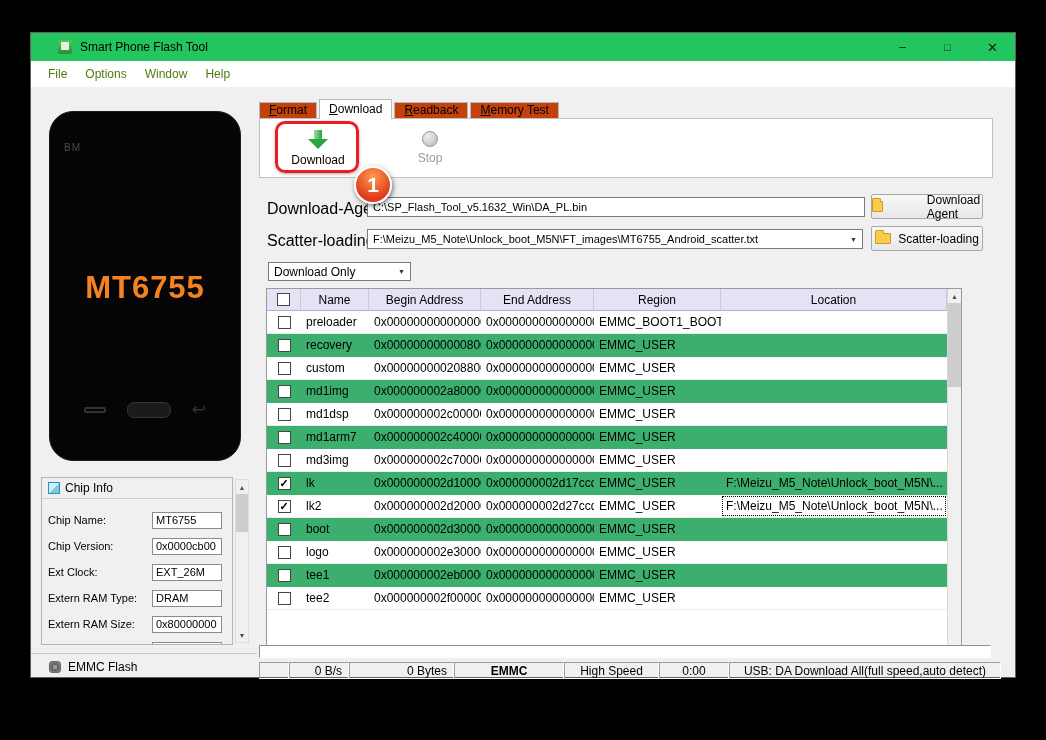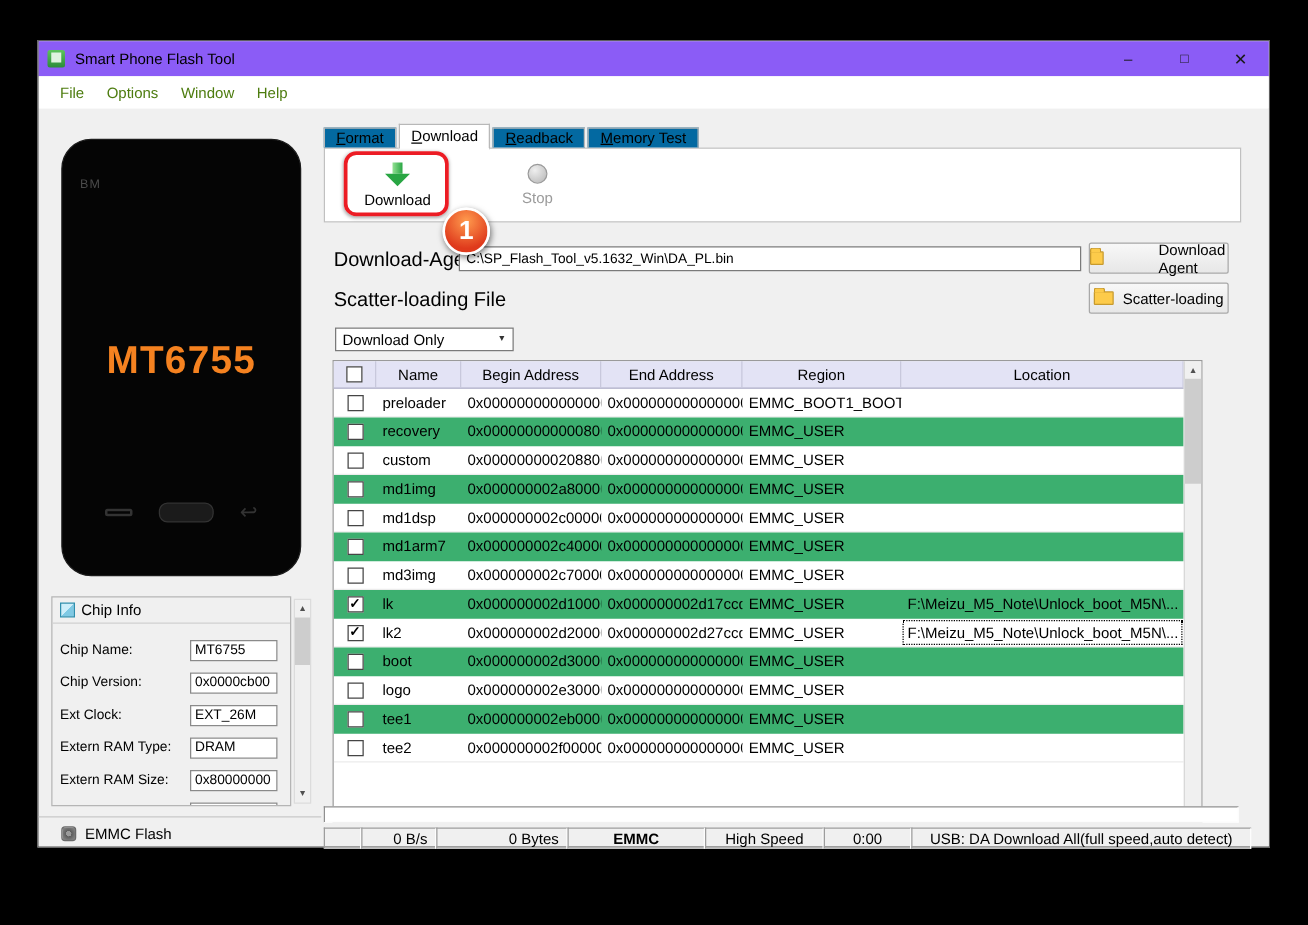--- a/index.html
+++ b/index.html
@@ -2,21 +2,21 @@
 <html style="--row-green: #3CAF6F; --header-bg: #E3E3F5; --highlight-red: #EC1C24; --callout-top: #FF9B4E; --callout-bottom: #DF3A1C; --phone-orange: #F58220; --arrow-green: #29A643; --folder-yellow: #FDCB4A;"><head>
 <meta charset="utf-8">
 <style>
   * { margin:0; padding:0; box-sizing:border-box; }
   body { font-family:"Liberation Sans", sans-serif; }
   .screen { position:relative; width:1046px; height:740px; background:#000; overflow:hidden; }
   .window { position:absolute; left:30px; top:32px; width:986px; height:646px;
             background:#f0f0f0; border:1px solid #5f5f5f; }
 
   
-  .titlebar { height:28px; background:#8b5cf6; display:flex; align-items:center; padding-left:7px; }
+  .titlebar { height:28px; background:#22c55e; display:flex; align-items:center; padding-left:27px; }
   .app-icon { width:14px; height:14px; margin-right:8px; border-radius:2px;
               background:linear-gradient(#5cc45c,#2b8c3a); position:relative; }
   .app-icon::after { content:""; position:absolute; left:3px; top:2px; right:3px; bottom:4px; background:#dff3df; }
   .title { font-size:12px; color:#000; }
   .win-controls { margin-left:auto; display:flex; height:100%; }
   .wc { width:45px; height:100%; display:flex; align-items:center; justify-content:center;
         font-size:12px; color:#1a1a1a; }
   .wc-max { font-size:11px; }
   .wc-close { font-size:13px; }
 
@@ -59,21 +59,21 @@
   .scr-fill { flex:1; }
 
   
   .emmc-bar { position:absolute; left:0; top:566px; width:226px; height:26px; border-top:1px solid #c8c8c8;
               display:flex; align-items:center; gap:7px; padding-left:18px; font-size:12px; }
   .emmc-icon { width:12px; height:12px; border-radius:3px; background:radial-gradient(circle at 50% 50%, #9a9a9a 30%, #5c5c5c 32%, #8f8f8f); border:1px solid #6a6a6a; }
 
   
   .tabs { position:absolute; left:228px; top:12px; height:19px; display:flex; align-items:flex-end; z-index:2; }
   .tab { border:1px solid #b8b8b8; border-bottom:none; padding:0 9px; font-size:12px; height:16px;
-         line-height:15px; background:#0369a1; margin-right:2px; color:#000; }
+         line-height:15px; background:#c2410c; margin-right:2px; color:#000; }
   .tab::first-letter { text-decoration:underline; }
   .tab.active { height:21px; line-height:19px; background:#fff; margin-bottom:-2px; border-bottom:2px solid #fff; }
 
   
   .toolbar-box { position:absolute; left:228px; top:31px; width:734px; height:60px; background:#fff;
                  border:1px solid #c0c0c0; }
   .tool-btn { position:absolute; top:3px; width:84px; height:52px; display:flex; flex-direction:column;
               align-items:center; justify-content:center; gap:4px; font-size:12px; }
   .dl-btn { left:16px; color:#000; }
   .stop-btn { left:128px; color:#9b9b9b; }
@@ -257,20 +257,24 @@
       <div class="callout">1</div>
 
       <span class="f-label lbl-da">Download-Agent</span>
       <input class="text-field da-field" readonly="" value="C:\SP_Flash_Tool_v5.1632_Win\DA_PL.bin" style="">
       <div class="pick-btn da-btn">
         <span class="folder"></span>
         <span>Download Agent</span>
       </div>
 
       <span class="f-label lbl-scatter">Scatter-loading File</span>
+      <div class="combo scatter-field">
+        <span class="combo-text">F:\Meizu_M5_Note\Unlock_boot_M5N\FT_images\MT6755_Android_scatter.txt</span>
+        <span class="combo-arrow">▼</span>
+      </div>
       <div class="pick-btn scatter-btn">
         <span class="folder"></span>
         <span>Scatter-loading</span>
       </div>
 
       <div class="combo mode-combo">
         <span class="combo-text">Download Only</span>
         <span class="combo-arrow">▼</span>
       </div>
 

